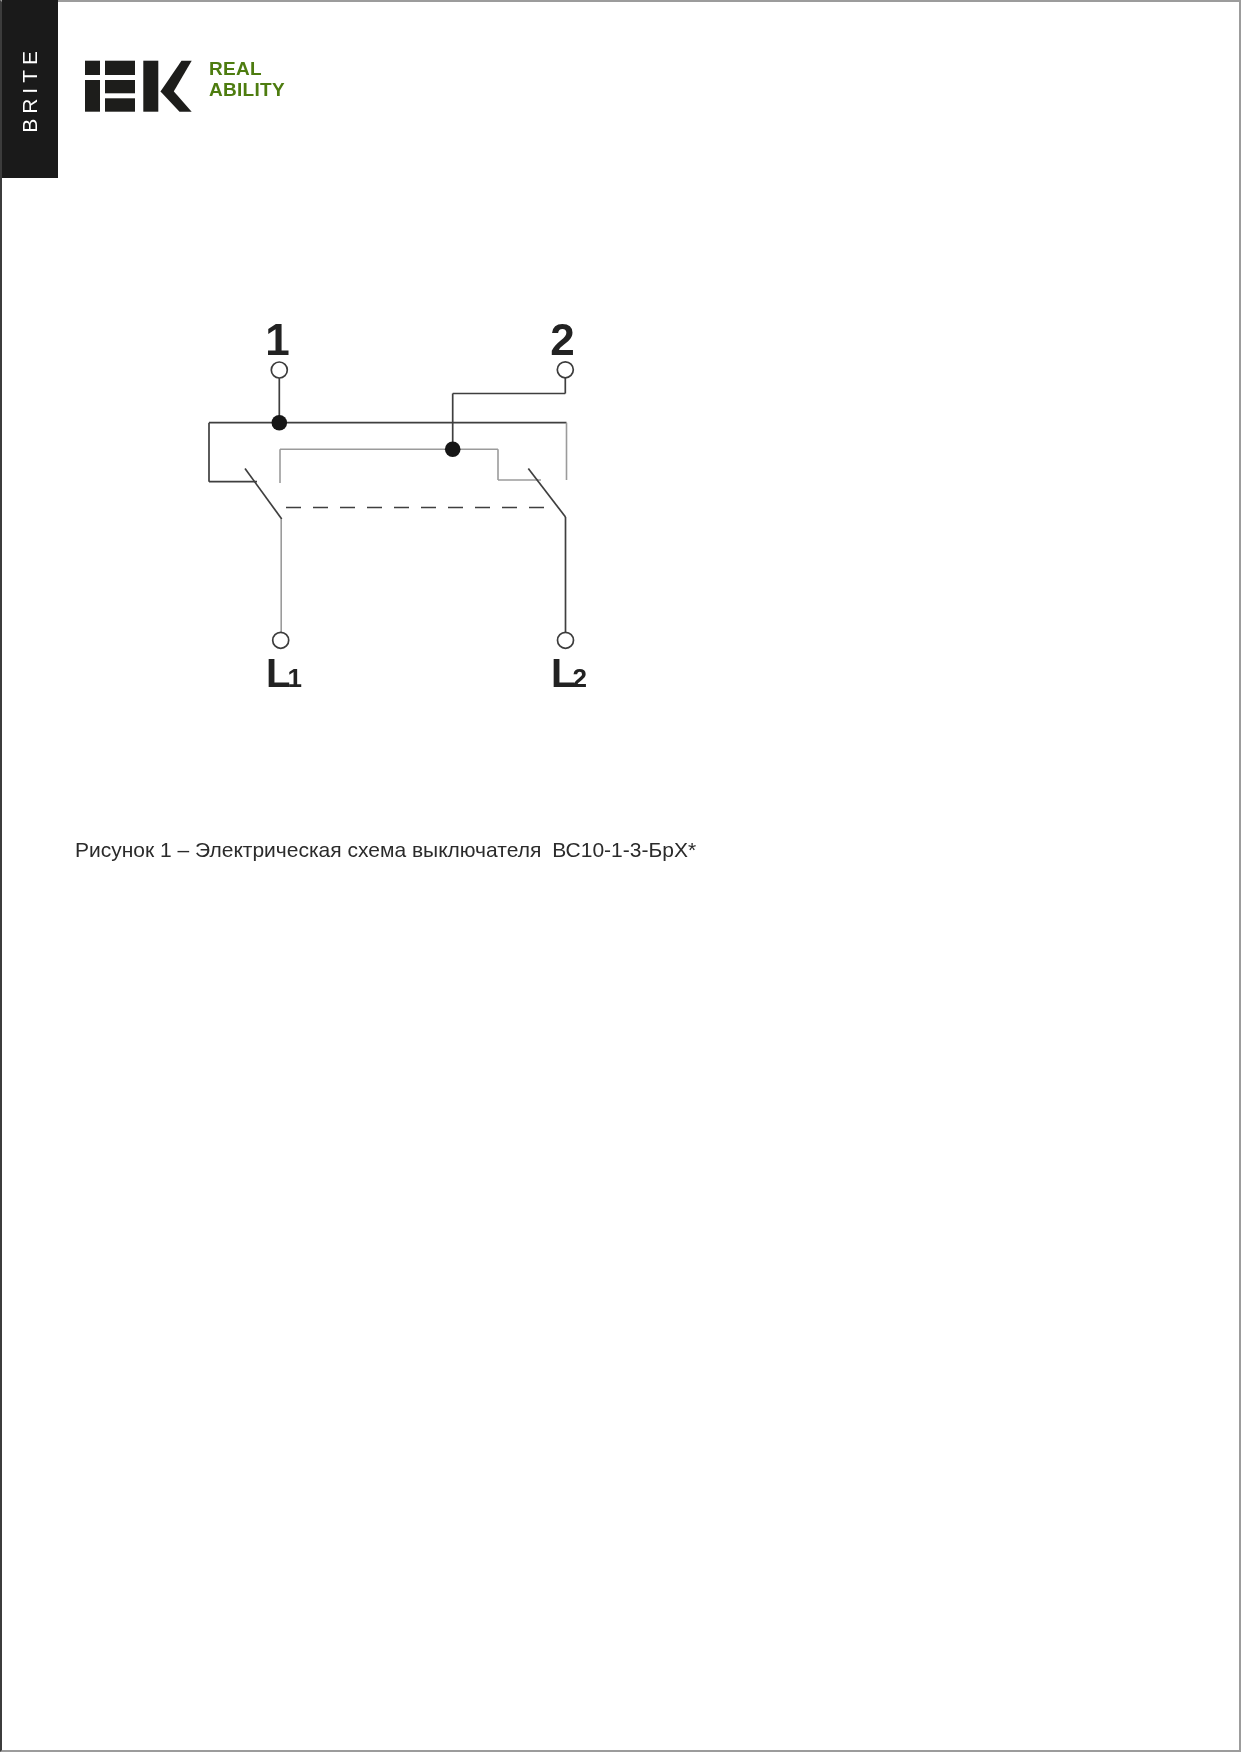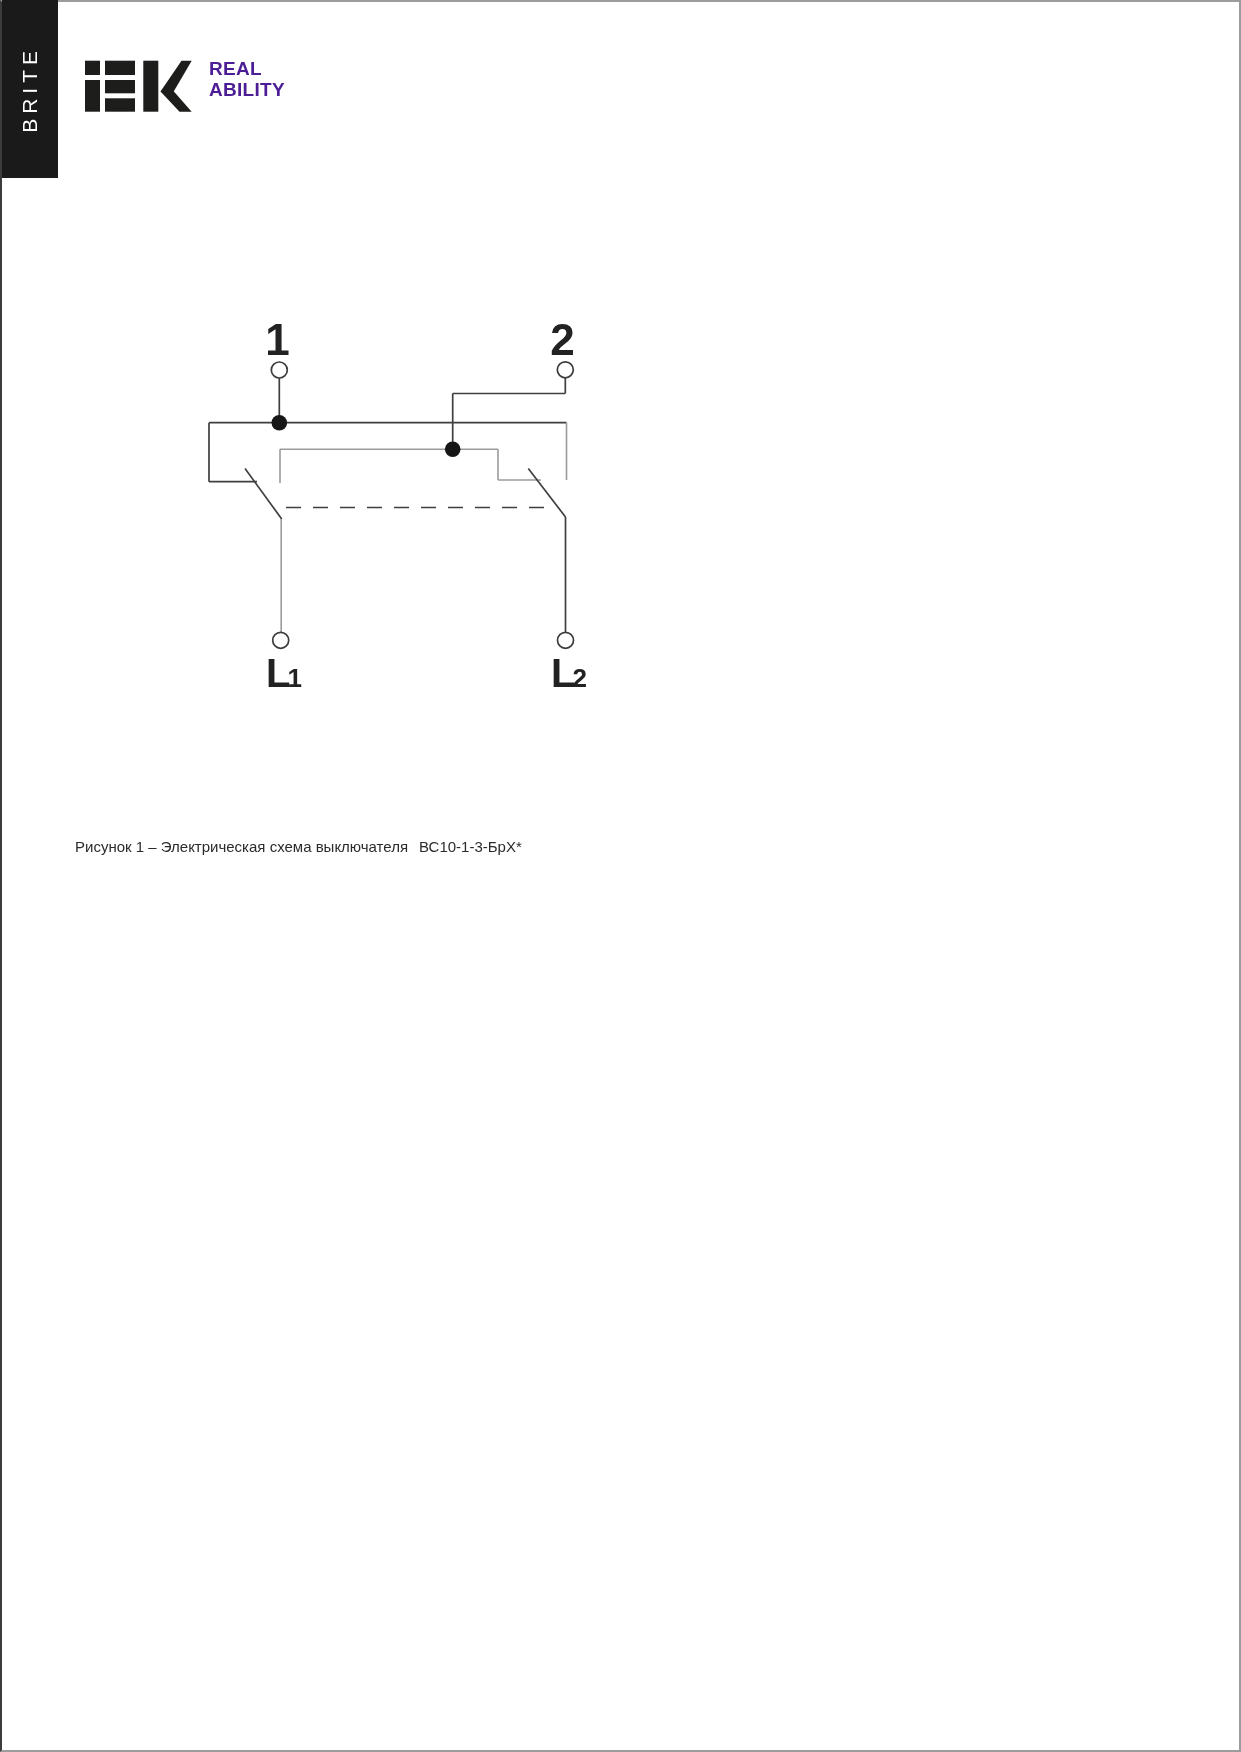--- a/index.html
+++ b/index.html
@@ -45,21 +45,21 @@
   }
   .logo-mark {
     position: absolute;
     left: 85px;
     top: 58px;
   }
   .logo-fill { fill: #1d1d1b; }
   .tagline {
     position: absolute;
     left: 209px;
-    color: #4c1d95;
+    color: #4d7c0f;
     font-size: 19px;
     font-weight: bold;
     line-height: 1;
     letter-spacing: 0.3px;
   }
   .tagline.real { top: 59px; }
   .tagline.ability { top: 80px; }
   .diagram-svg {
     position: absolute;
     left: 180px;
@@ -95,21 +95,21 @@
     font-weight: bold;
     fill: #222222;
   }
   .diag-label.big { font-size: 44px; }
   .diag-label.mid { font-size: 40px; }
   .diag-label.sub { font-size: 26px; }
   .figure-caption {
     position: absolute;
     left: 75px;
     top: 838px;
-    font-size: 15px;
+    font-size: 21px;
     color: #2b2b2b;
     white-space: nowrap;
   }
   .figure-caption .model { margin-left: 11px; }
 </style>
 </head>
 <body>
 
 <div class="page">
   <div class="page-border"></div>

